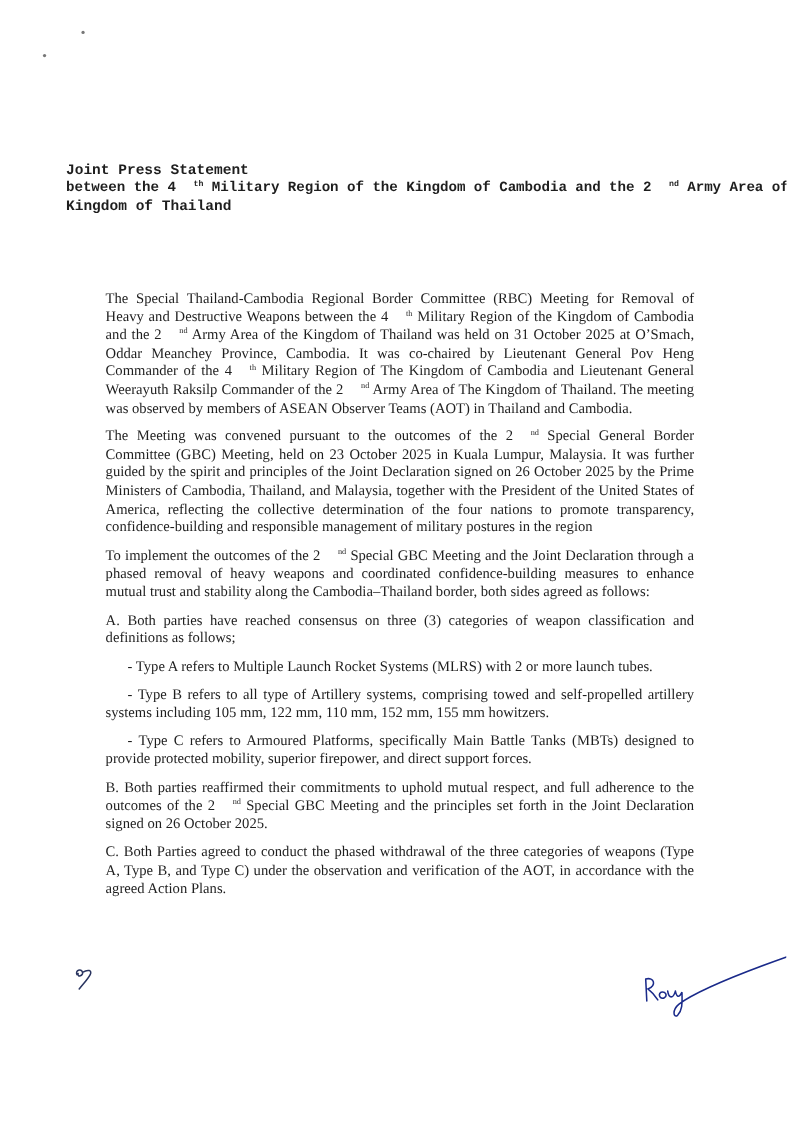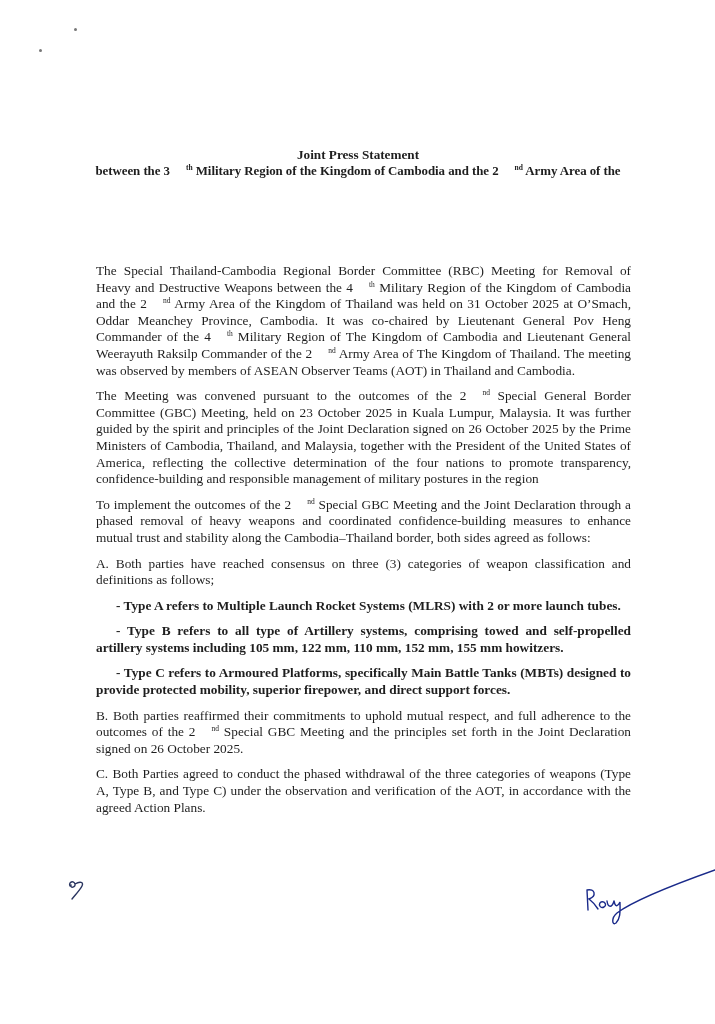--- a/index.html
+++ b/index.html
@@ -4,45 +4,46 @@
   <style>
     html, body { margin: 0; padding: 0; }
     body {
       width: 715px; height: 1024px; background: #ffffff; position: relative; overflow: hidden;
       font-family: "Liberation Serif", serif; color: #1e1e1e;
     }
     .speck { position: absolute; width: 3px; height: 3px; border-radius: 50%; background: #777; }
     .speck.a { left: 74px; top: 28px; }
     .speck.b { left: 39px; top: 49px; }
     .title-block {
-      position: absolute; left: 48px; width: 620px; top: 147px;
-      text-align: center; font-weight: bold; font-size: 13.2px; line-height: 16.4px;
+      position: absolute; left: 60px; width: 620px; top: 147px;
+      font-weight: bold; font-size: 13.2px; line-height: 16.4px; font-family: Liberation Mono, monospace;
     }
     .title-block div { white-space: nowrap; }
     .title-block .l4 { font-size: 12.9px; letter-spacing: -0.05px; }
     .body {
       position: absolute; left: 96px; top: 263px; width: 535px;
       font-size: 13.3px; line-height: 16.6px; text-align: justify;
     }
     .body p { margin: 0 0 9px 0; }
-    .body p.indent { text-indent: 20px; font-weight: bold; }
+    .body p.indent { text-indent: 20px; }
     sup { font-size: 7.5px; vertical-align: 5px; line-height: 0; padding-left: 16px; }
     .sig { position: absolute; }
     .sig.left { left: 60px; top: 872px; width: 40px; height: 40px; }
     .sig.right { left: 575px; top: 868px; width: 140px; height: 70px; }
   </style>
 </head>
 <body>
 
 <span class="speck a"></span>
 <span class="speck b"></span>
 
 <div class="title-block">
   <div>Joint Press Statement</div>
-  <div class="l4"><span>between the 3</span><sup>th</sup><span> Military Region of the Kingdom of Cambodia and the 2</span><sup>nd</sup><span> Army Area of the</span></div>
+  <div class="l4"><span>between the 4</span><sup>th</sup><span> Military Region of the Kingdom of Cambodia and the 2</span><sup>nd</sup><span> Army Area of the</span></div>
+  <div>Kingdom of Thailand</div>
 </div>
 
 <div class="body">
   <p><span>The Special Thailand-Cambodia Regional Border Committee (RBC) Meeting for Removal of Heavy and Destructive Weapons between the 4</span><sup>th</sup><span> Military Region of the Kingdom of Cambodia and the 2</span><sup>nd</sup><span> Army Area of the Kingdom of Thailand was held on 31 October 2025 at O’Smach, Oddar Meanchey Province, Cambodia. It was co-chaired by Lieutenant General Pov Heng Commander of the 4</span><sup>th</sup><span> Military Region of The Kingdom of Cambodia and Lieutenant General Weerayuth Raksilp Commander of the 2</span><sup>nd</sup><span> Army Area of The Kingdom of Thailand. The meeting was observed by members of ASEAN Observer Teams (AOT) in Thailand and Cambodia.</span></p>
 
   <p><span>The Meeting was convened pursuant to the outcomes of the 2</span><sup>nd</sup><span> Special General Border Committee (GBC) Meeting, held on 23 October 2025 in Kuala Lumpur, Malaysia. It was further guided by the spirit and principles of the Joint Declaration signed on 26 October 2025 by the Prime Ministers of Cambodia, Thailand, and Malaysia, together with the President of the United States of America, reflecting the collective determination of the four nations to promote transparency, confidence-building and responsible management of military postures in the region</span></p>
 
   <p><span>To implement the outcomes of the 2</span><sup>nd</sup><span> Special GBC Meeting and the Joint Declaration through a phased removal of heavy weapons and coordinated confidence-building measures to enhance mutual trust and stability along the Cambodia–Thailand border, both sides agreed as follows:</span></p>
 
   <p>A. Both parties have reached consensus on three (3) categories of weapon classification and definitions as follows;</p>

